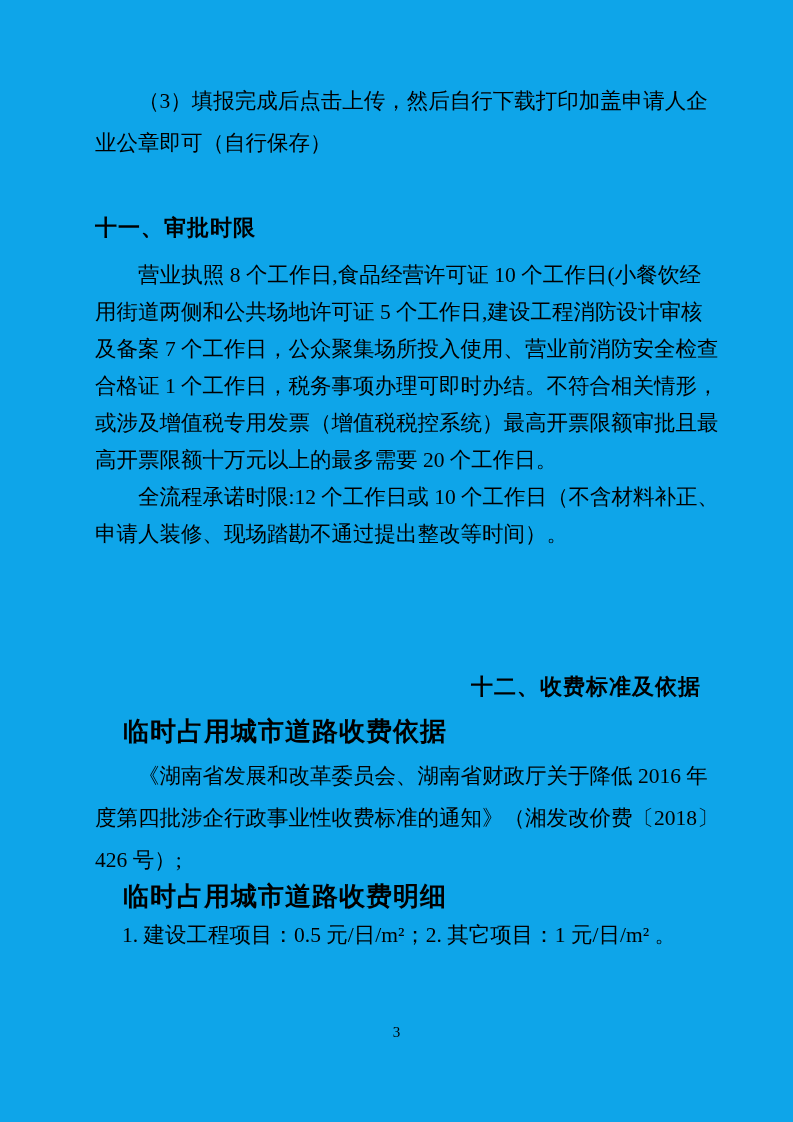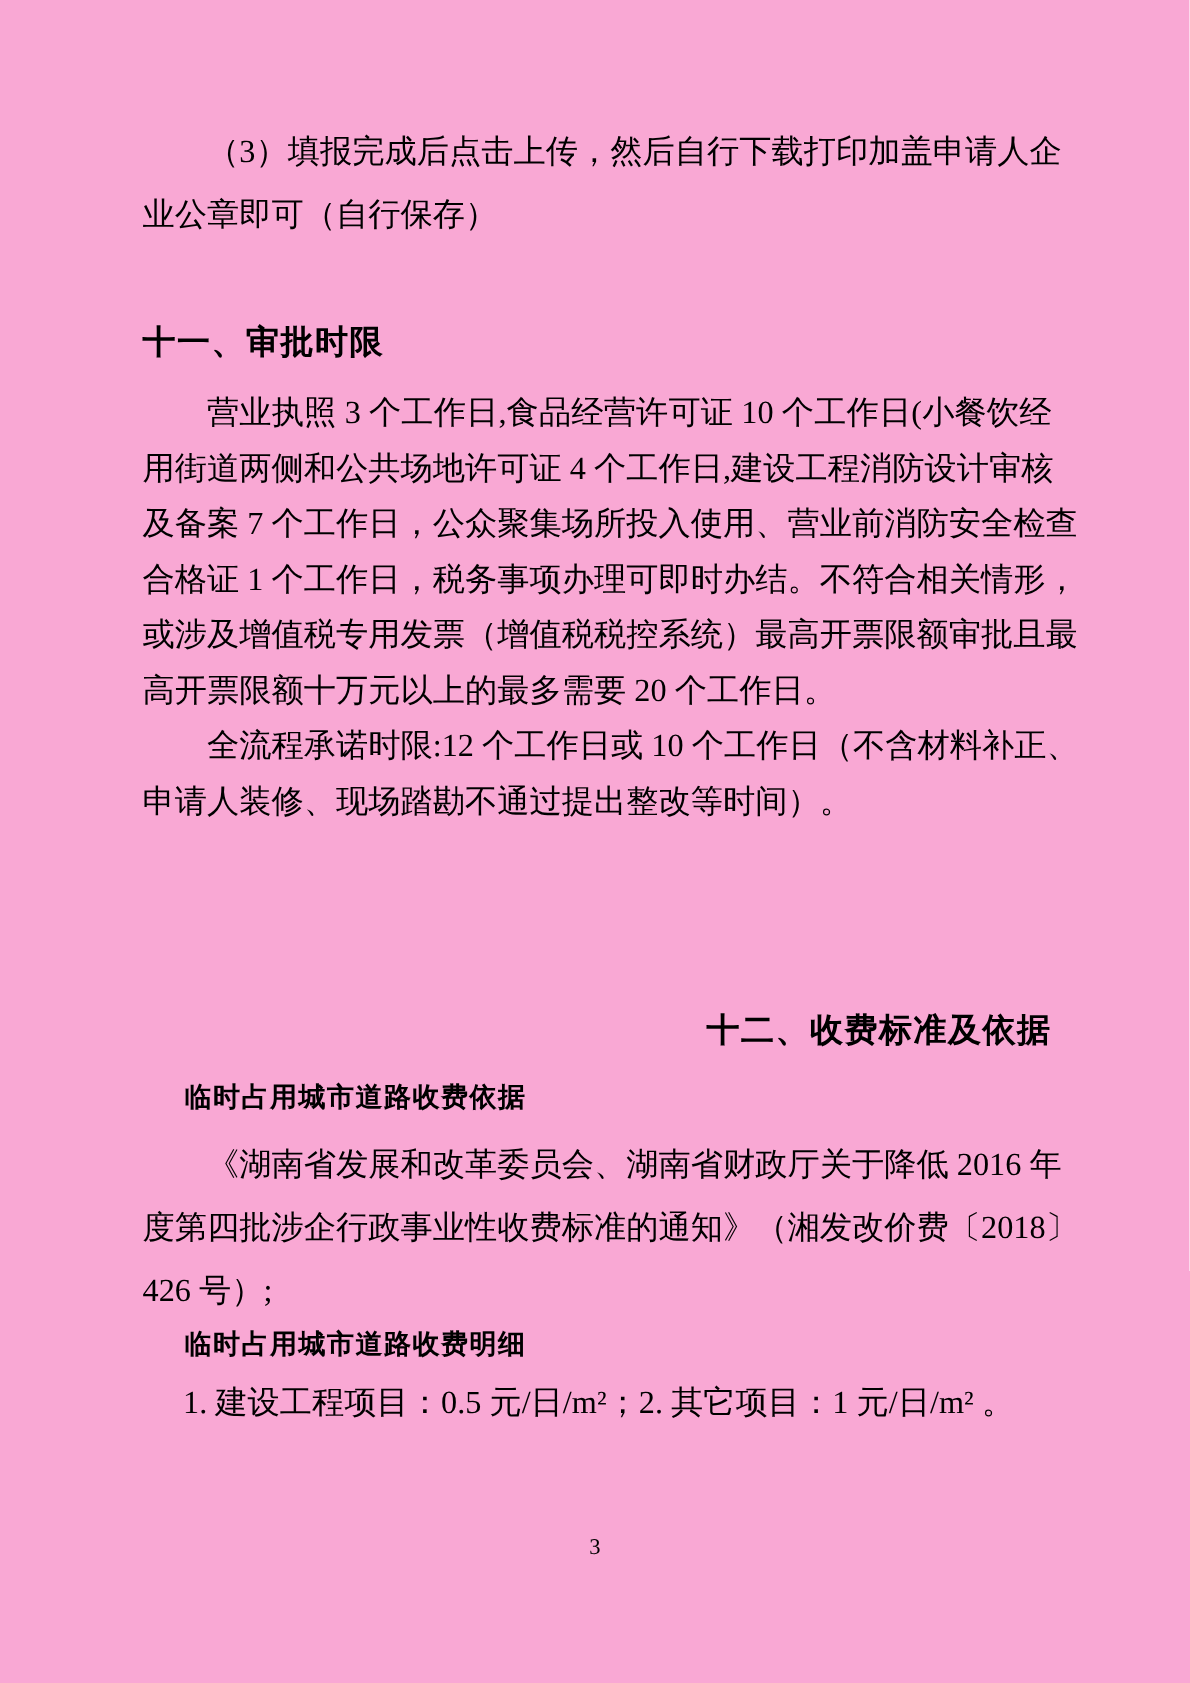--- a/index.html
+++ b/index.html
@@ -4,21 +4,21 @@
 <style>
   html, body {
     margin: 0;
     padding: 0;
     background: #ffffff;
   }
   .page {
     position: relative;
     width: 793px;
     height: 1122px;
-    background: #f9a8d4;
+    background: #0ea5e9;
     color: #000000;
     font-family: "Liberation Serif", "DejaVu Serif", serif;
     overflow: hidden;
   }
   .block {
     position: absolute;
     left: 95px;
     width: 606px;
   }
   .doc-line {
@@ -48,21 +48,21 @@
     font-size: 22px;
     line-height: 30px;
     letter-spacing: 1px;
   }
   .sub-heading {
     position: absolute;
     left: 95px;
     width: 606px;
     font-family: "Liberation Sans", "DejaVu Sans", sans-serif;
     font-weight: 700;
-    font-size: 18px;
+    font-size: 26px;
     line-height: 28px;
     text-indent: 28px;
     letter-spacing: 1px;
   }
   .page-number {
     position: absolute;
     left: 0;
     top: 1022px;
     width: 793px;
     text-align: center;
@@ -77,22 +77,22 @@
 <div class="page">
 
   <div class="block lh42" style="top: 80px;">
     <div class="doc-line j ind">（3）填报完成后点击上传，然后自行下载打印加盖申请人企</div>
     <div class="doc-line n">业公章即可（自行保存）</div>
   </div>
 
   <div class="sec-heading" style="top: 213px;">十一、审批时限</div>
 
   <div class="block lh37" style="top: 257px;">
-    <div class="doc-line j ind">营业执照 3 个工作日,食品经营许可证 10 个工作日(小餐饮经</div>
-    <div class="doc-line j">用街道两侧和公共场地许可证 4 个工作日,建设工程消防设计审核</div>
+    <div class="doc-line j ind">营业执照 8 个工作日,食品经营许可证 10 个工作日(小餐饮经</div>
+    <div class="doc-line j">用街道两侧和公共场地许可证 5 个工作日,建设工程消防设计审核</div>
     <div class="doc-line j">及备案 7 个工作日，公众聚集场所投入使用、营业前消防安全检查</div>
     <div class="doc-line j">合格证 1 个工作日，税务事项办理可即时办结。不符合相关情形，</div>
     <div class="doc-line j">或涉及增值税专用发票（增值税税控系统）最高开票限额审批且最</div>
     <div class="doc-line n">高开票限额十万元以上的最多需要 20 个工作日。</div>
     <div class="doc-line j ind">全流程承诺时限:12 个工作日或 10 个工作日（不含材料补正、</div>
     <div class="doc-line n">申请人装修、现场踏勘不通过提出整改等时间）。</div>
   </div>
 
   <div class="sec-heading" style="top: 672px; text-align: right;">十二、收费标准及依据</div>
 

